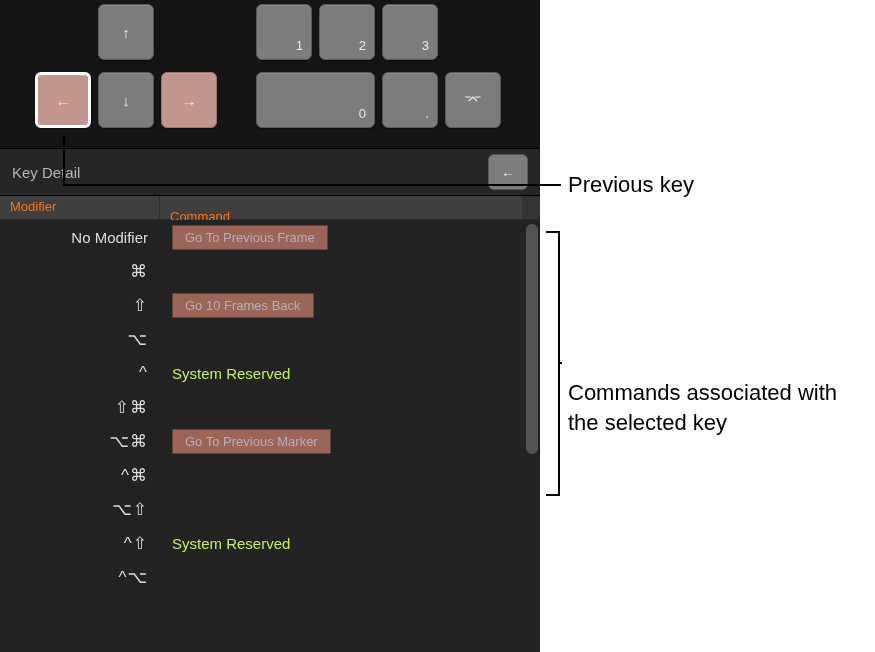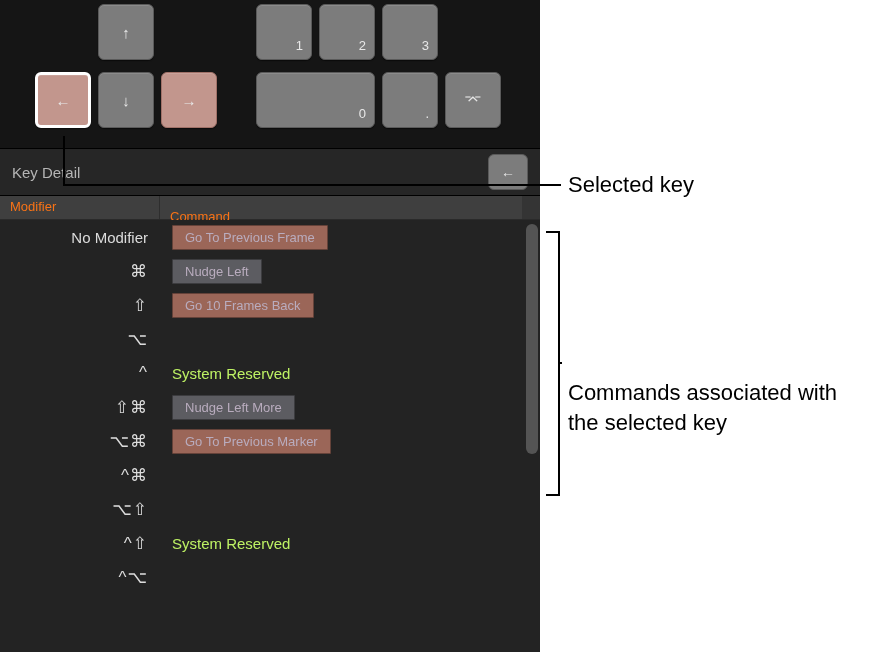--- a/index.html
+++ b/index.html
@@ -193,23 +193,20 @@
           <span>No Modifier</span>
         </div>
       <div class="cmd-cell">
           <span class="chip rose">Go To Previous Frame</span>
         </div>
     </div>
     <div class="row">
       <div class="mod">
           <span class="sym">⌘</span>
         </div>
-      <div class="cmd-cell">
-          <span class="chip gray">Nudge Left</span>
-        </div>
     </div>
     <div class="row">
       <div class="mod">
           <span class="sym">⇧</span>
         </div>
       <div class="cmd-cell">
           <span class="chip rose">Go 10 Frames Back</span>
         </div>
     </div>
     <div class="row">
@@ -223,23 +220,20 @@
           <span class="sym">^</span>
         </div>
       <div class="cmd-cell reserved">
           <span>System Reserved</span>
         </div>
     </div>
     <div class="row">
       <div class="mod">
           <span class="sym">⇧⌘</span>
         </div>
-      <div class="cmd-cell">
-          <span class="chip gray">Nudge Left More</span>
-        </div>
     </div>
     <div class="row">
       <div class="mod">
           <span class="sym">⌥⌘</span>
         </div>
       <div class="cmd-cell">
           <span class="chip rose">Go To Previous Marker</span>
         </div>
     </div>
     <div class="row">
@@ -269,17 +263,17 @@
       <div class="cmd-cell"></div>
     </div>
 
     <div class="scroll-track"></div>
     <div class="scroll-thumb"></div>
   </div>
 </div>
 
 <div class="callout-line" style="left:63px; top:136px; width:2px; height:50px;"></div>
 <div class="callout-line" style="left:63px; top:184px; width:498px; height:2px;"></div>
-<div class="callout-text" style="left:568px; top:170px;">Selected key</div>
+<div class="callout-text" style="left:568px; top:170px;">Previous key</div>
 
 <div class="bracket" style="left:546px; top:231px; height:265px;"></div>
 <div class="callout-line" style="left:560px; top:362px; width:2px; height:2px;"></div>
 <div class="callout-text" style="left:568px; top:378px; width:290px;">Commands associated with the selected key</div>
 
 </body></html>

